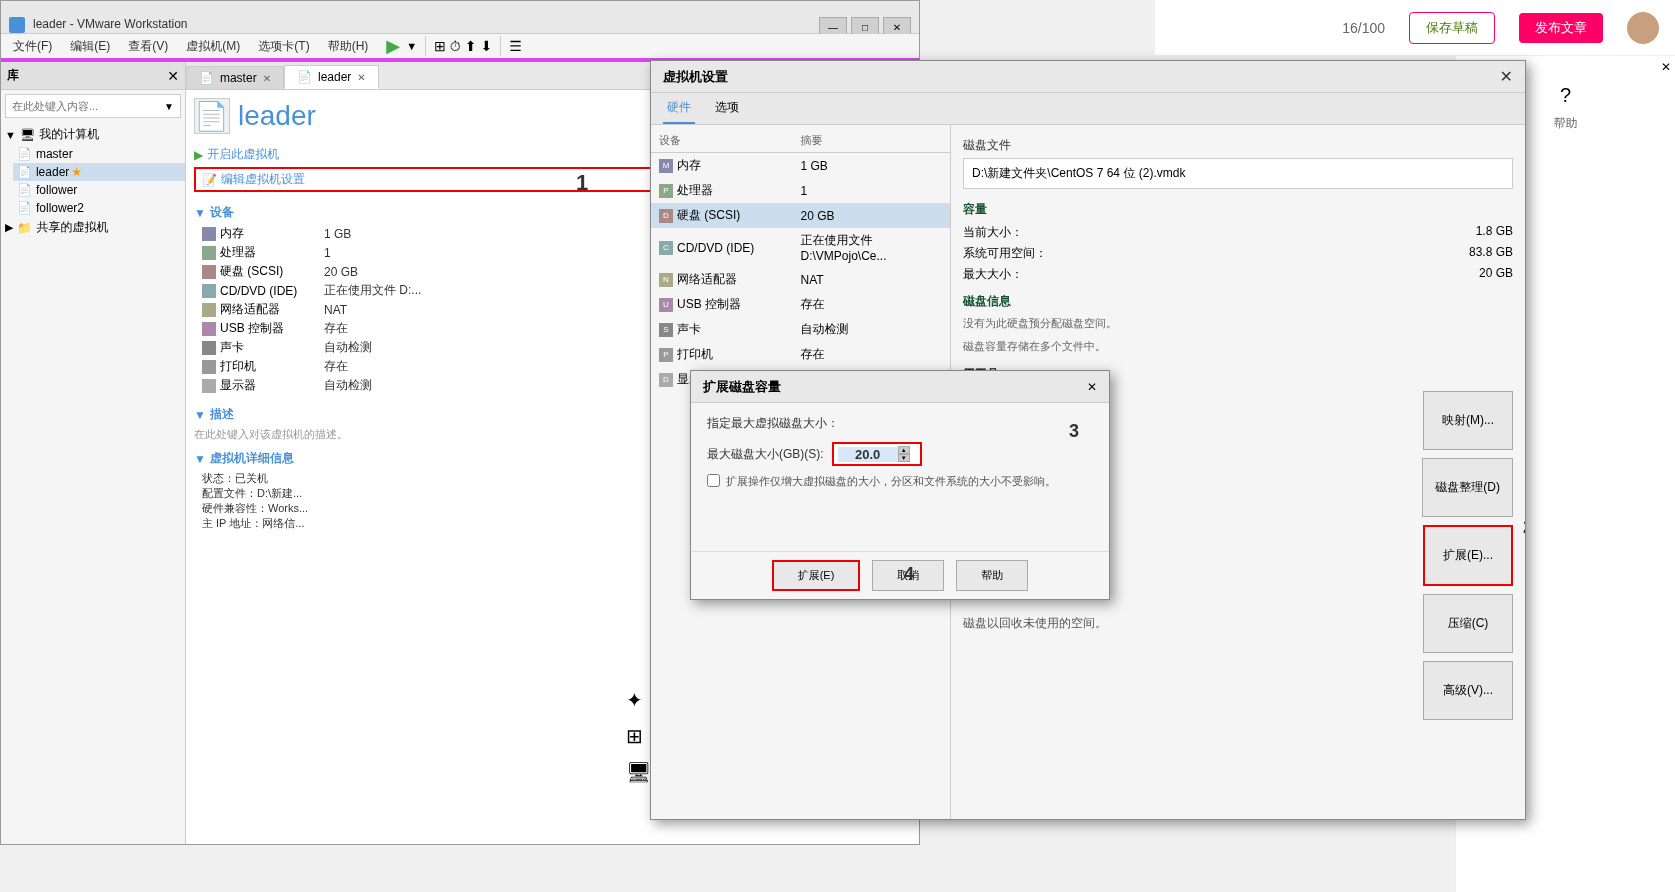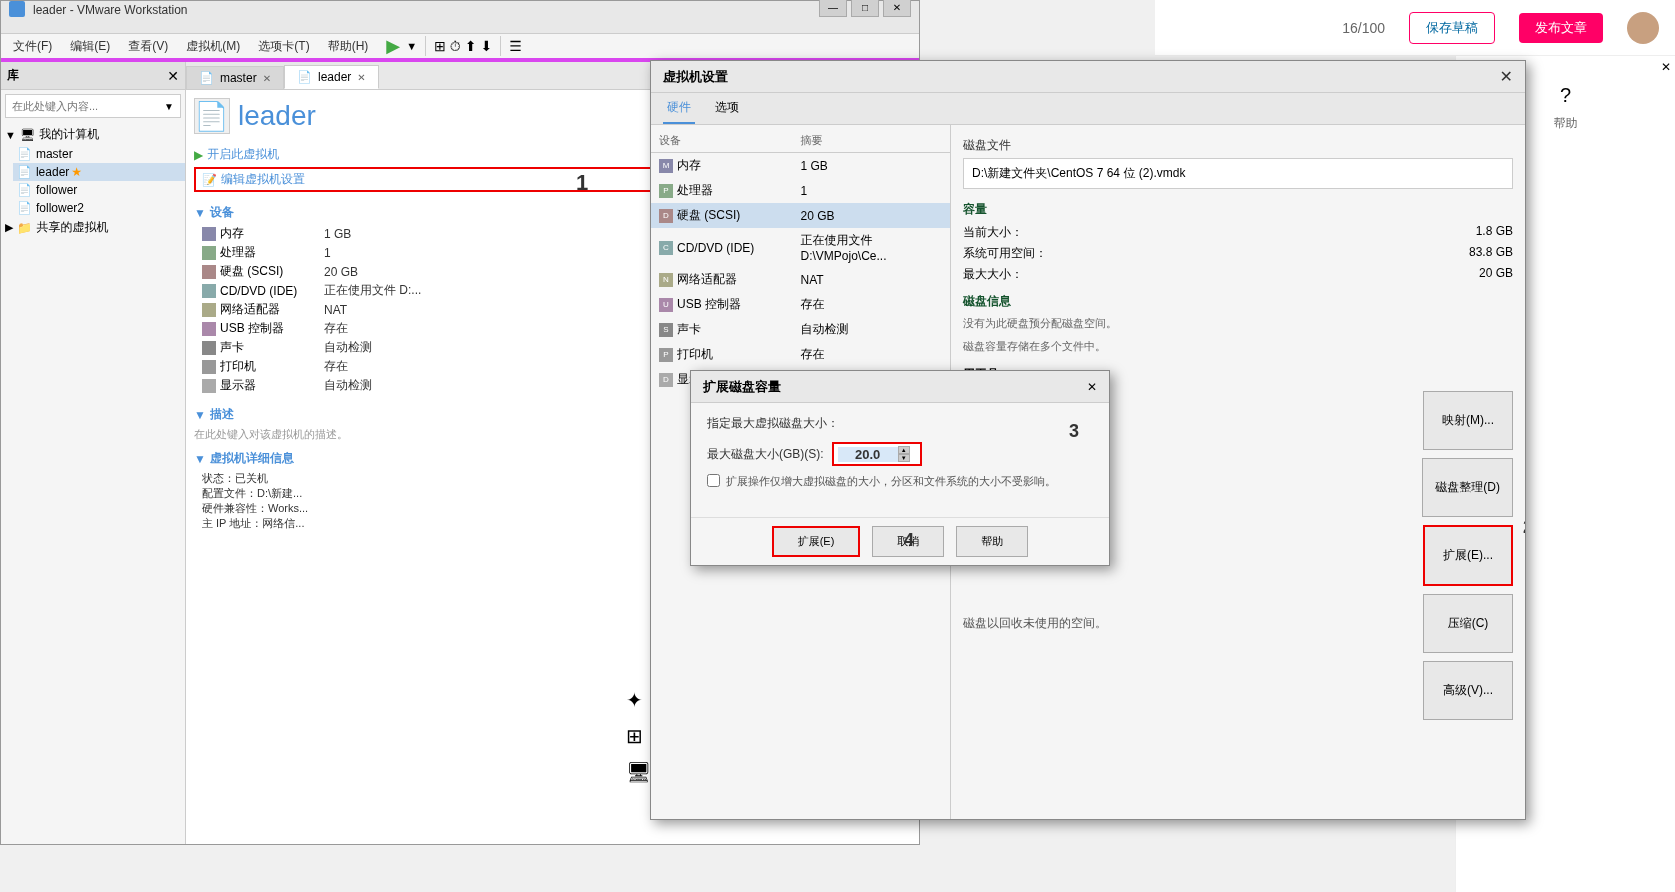--- a/index.html
+++ b/index.html
@@ -5,31 +5,31 @@
     * { box-sizing: border-box; margin: 0; padding: 0; }
     body { font-family: 'Microsoft YaHei', SimSun, Arial, sans-serif; font-size: 12px; background: #f0f0f0; overflow: hidden; width: 1675px; height: 892px; position: relative; }
 
     
     .top-bar {
       position: absolute; top: 0; right: 0; width: 520px; height: 56px;
       background: #fff; display: flex; align-items: center; justify-content: flex-end;
       padding: 0 16px; gap: 24px; border-bottom: 1px solid #eee; z-index: 10;
     }
     .top-bar-counter { font-size: 14px; color: #666; }
-    .btn-save { background: #fff; border: 1px solid #f06; color: #0369a1; padding: 6px 16px; border-radius: 4px; cursor: pointer; font-size: 13px; }
+    .btn-save { background: #fff; border: 1px solid #f06; color: #4d7c0f; padding: 6px 16px; border-radius: 4px; cursor: pointer; font-size: 13px; }
     .btn-publish { background: #f06; border: none; color: #fff; padding: 6px 16px; border-radius: 4px; cursor: pointer; font-size: 13px; }
     .avatar { width: 32px; height: 32px; border-radius: 50%; background: #c8a080; }
 
     
     .vmware-window {
       position: absolute; top: 0; left: 0; width: 920px; height: 845px;
       background: #f5f5f5; border: 1px solid #999; display: flex; flex-direction: column;
     }
     .title-bar {
-      height: 32px; background: #e8e8e8; display: flex; align-items: flex-end;
+      height: 32px; background: #e8e8e8; display: flex; align-items: flex-start;
       padding: 16px 8px; border-bottom: 1px solid #ccc; gap: 8px;
     }
     .title-bar-icon { width: 16px; height: 16px; background: #4a90d9; border-radius: 2px; flex-shrink: 0; }
     .title-bar-text { font-size: 12px; color: #333; flex: 1; }
     .title-bar-btns { display: flex; gap: 4px; }
     .title-btn { width: 28px; height: 20px; background: #d0d0d0; border: 1px solid #aaa; cursor: pointer; display: flex; align-items: center; justify-content: center; font-size: 10px; }
 
     
     .menu-bar {
       height: 28px; background: #f5f5f5; display: flex; align-items: center;
@@ -143,21 +143,21 @@
       cursor: pointer; font-size: 12px; min-width: 90px;
     }
     .tool-btn.highlighted { border: 2px solid #e00; }
     .tools-section { margin-top: 12px; }
     .tools-title { font-size: 12px; font-weight: bold; margin-bottom: 8px; }
     .tool-row { display: flex; justify-content: space-between; align-items: center; margin-bottom: 8px; font-size: 12px; }
     .tool-desc { flex: 1; color: #555; margin-right: 8px; }
 
     
     .expand-dialog {
-      position: absolute; top: 370px; left: 690px; width: 420px; height: 196px;
+      position: absolute; top: 370px; left: 690px; width: 420px; height: 230px;
       background: #f5f5f5; border: 1px solid #888; box-shadow: 4px 4px 12px rgba(0,0,0,0.4);
       display: flex; flex-direction: column; z-index: 100;
     }
     .expand-title-bar {
       height: 32px; background: #e8e8e8; display: flex; align-items: center;
       padding: 0 12px; border-bottom: 1px solid #ccc; justify-content: space-between;
     }
     .expand-title { font-size: 13px; font-weight: bold; }
     .expand-body { flex: 1; padding: 12px 16px; }
     .expand-instruction { font-size: 12px; color: #333; margin-bottom: 10px; }

